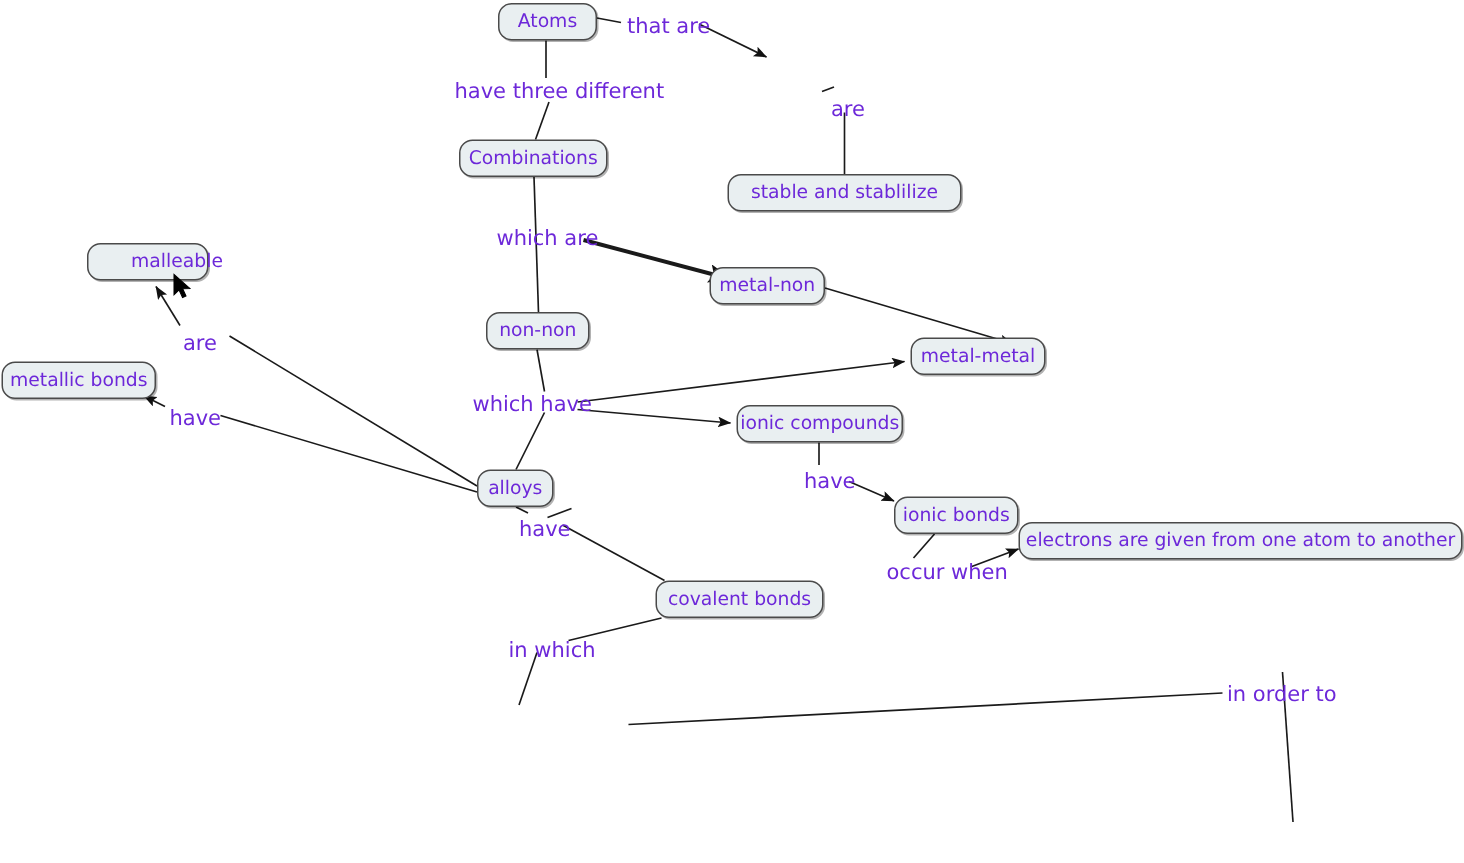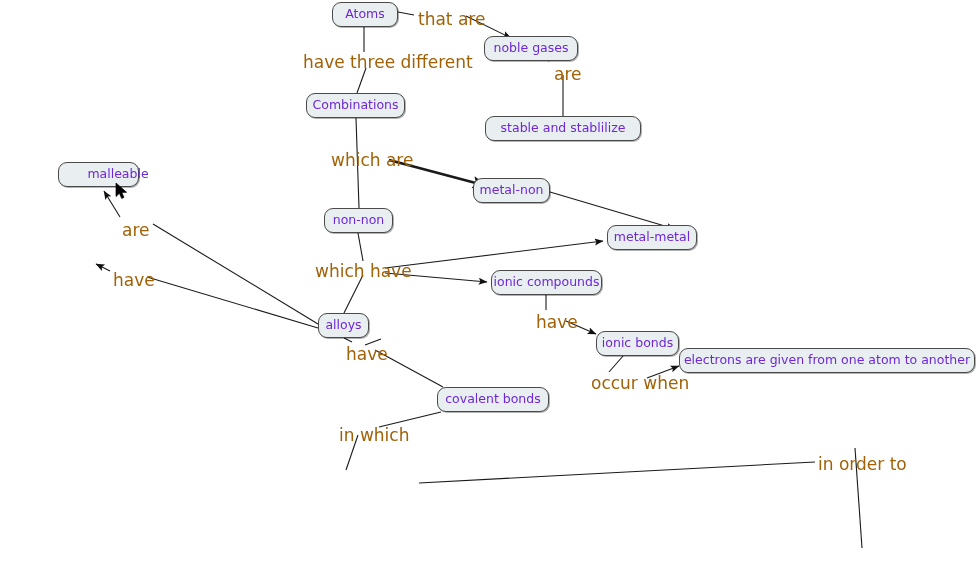--- a/index.html
+++ b/index.html
@@ -38,22 +38,22 @@
     display: flex;
     align-items: center;
     justify-content: center;
     white-space: nowrap;
     padding: 0 9px;
     height: 25px;
     box-shadow: 1px 1px 0 rgba(0,0,0,0.30);
   }
   .edge-label {
     position: absolute;
-    font-size: 17px;
-    color: #a16207;
+    font-size: 14px;
+    color: #6d28d9;
     background: transparent;
     white-space: nowrap;
     line-height: 1;
   }
   .cursor-arrow {
     position: absolute;
     width: 14px;
     height: 18px;
   }
 </style>
@@ -117,23 +117,20 @@
 
       <path d="M419,483 L815,462"></path>
       <path d="M855,448 L862,548"></path>
     </g>
   </svg>
 
   <div class="node" style="left:332px; top:2px; width:66px;">
     <span>Atoms</span>
   </div>
 
-  <div class="node" style="left:484px; top:36px; width:94px;">
-    <span>noble gases</span>
-  </div>
 
   <div class="node" style="left:485px; top:116px; width:156px;">
     <span>stable and stablilize</span>
   </div>
 
   <div class="node" style="left:306px; top:93px; width:99px;">
     <span>Combinations</span>
   </div>
 
   <div class="node" style="left:58px; top:162px; width:81px;padding-left:48px;">
@@ -145,20 +142,23 @@
   </div>
 
   <div class="node" style="left:324px; top:208px; width:69px;">
     <span>non-non</span>
   </div>
 
   <div class="node" style="left:607px; top:225px; width:90px;">
     <span>metal-metal</span>
   </div>
 
+  <div class="node" style="left:1px; top:241px; width:103px;">
+    <span>metallic bonds</span>
+  </div>
 
   <div class="node" style="left:491px; top:270px; width:111px;">
     <span>ionic compounds</span>
   </div>
 
   <div class="node" style="left:318px; top:313px; width:51px;">
     <span>alloys</span>
   </div>
 
 

